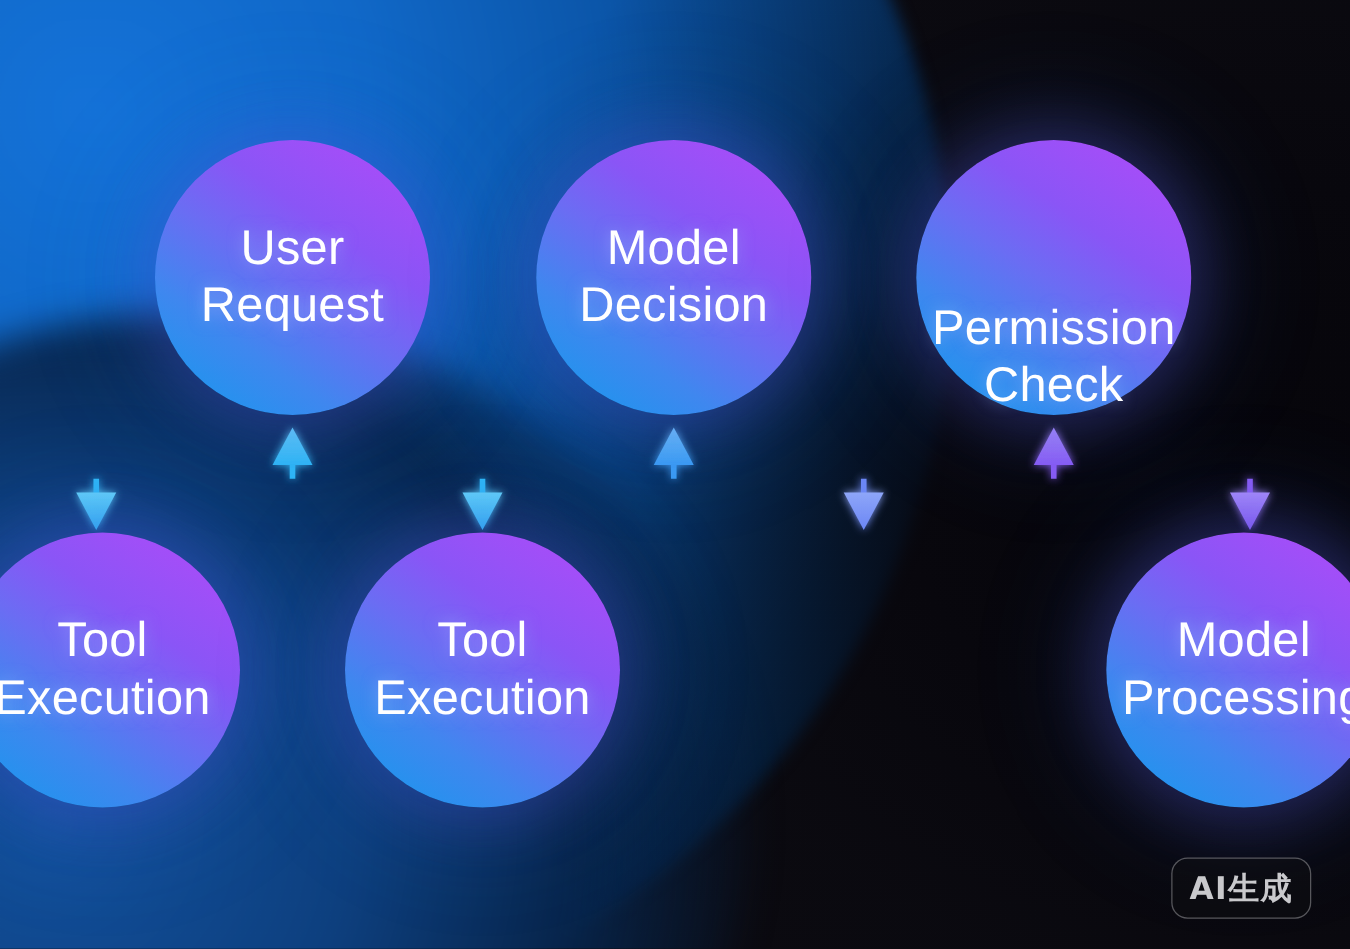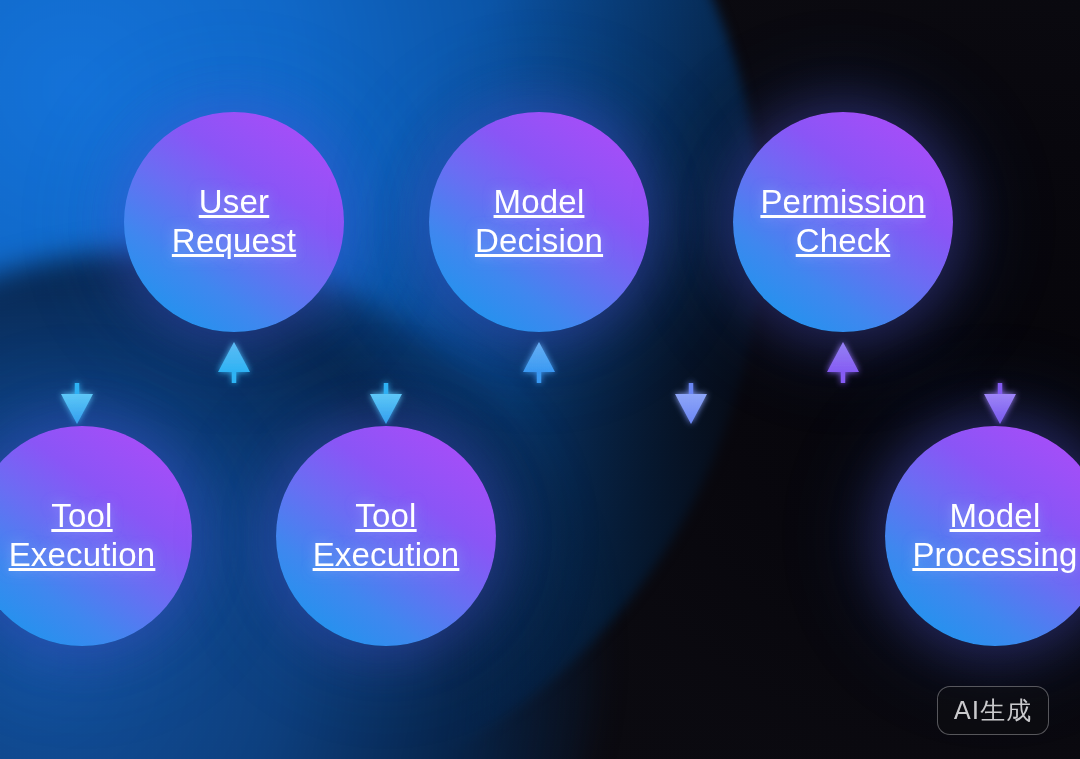--- a/index.html
+++ b/index.html
@@ -87,28 +87,27 @@
                 #6a6df3 52%,
                 #3f87ef 72%,
                 #2492ee 88%,
                 #1f93ef 100%);
     box-shadow:
       0 0 46px 10px rgba(88,80,220,0.30),
       0 0 90px 24px rgba(50,110,220,0.16);
   }
   .node-label {
     color: #ffffff;
-    font-size: 33px;
+    font-size: 39px;
     line-height: 1.18;
     font-weight: 400;
     letter-spacing: 0.2px;
     text-shadow: 0 0 12px rgba(160,190,255,0.55);
     white-space: pre-line;
     padding: 0 6px;
-    text-decoration: underline;
   }
 
   
   #wires {
     position: absolute;
     left: 0;
     top: 0;
     width: 1080px;
     height: 759px;
     pointer-events: none;
@@ -120,20 +119,21 @@
     left: 937px;
     top: 686px;
     width: 110px;
     height: 47px;
     border: 1.6px solid rgba(150,150,155,0.55);
     border-radius: 13px;
     display: flex;
     align-items: center;
     justify-content: center;
     background: rgba(16,16,18,0.45);
+    font-weight: bold;
   }
   .watermark span {
     color: #c9c9cc;
     font-size: 25px;
     letter-spacing: 1px;
     font-family: "DejaVu Sans", "Liberation Sans", sans-serif;
   }
 </style>
 </head>
 <body>
@@ -208,21 +208,21 @@
   <div class="node" style="left:124px; top:112px; width:220px; height:220px;">
     <div class="node-label">User
 Request</div>
   </div>
 
   <div class="node" style="left:429px; top:112px; width:220px; height:220px;">
     <div class="node-label">Model
 Decision</div>
   </div>
 
-  <div class="node" style="left:733px; top:112px; width:220px; height:220px;">
+  <div class="node" style="left:733px; top:112px; width:220px; height:220px;align-items:flex-end;">
     <div class="node-label">Permission
 Check</div>
   </div>
 
   <div class="node" style="left:-28px; top:426px; width:220px; height:220px;">
     <div class="node-label">Tool
 Execution</div>
   </div>
 
   <div class="node" style="left:276px; top:426px; width:220px; height:220px;">

